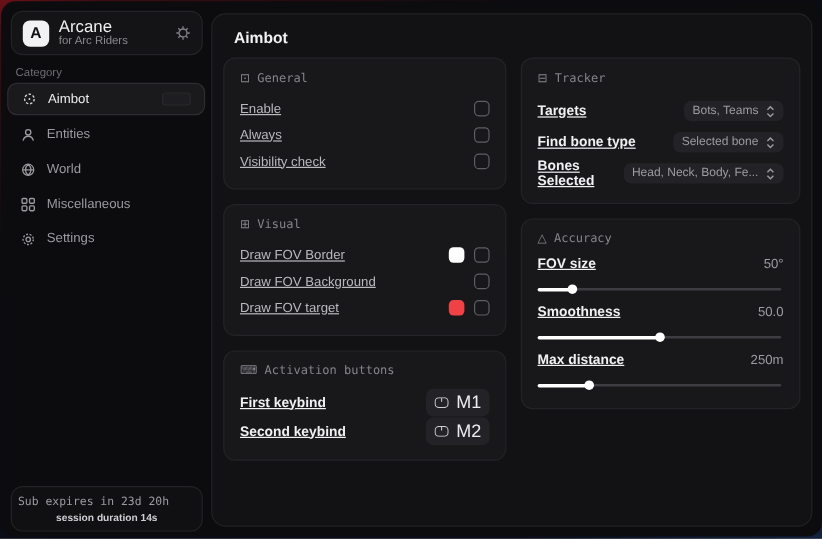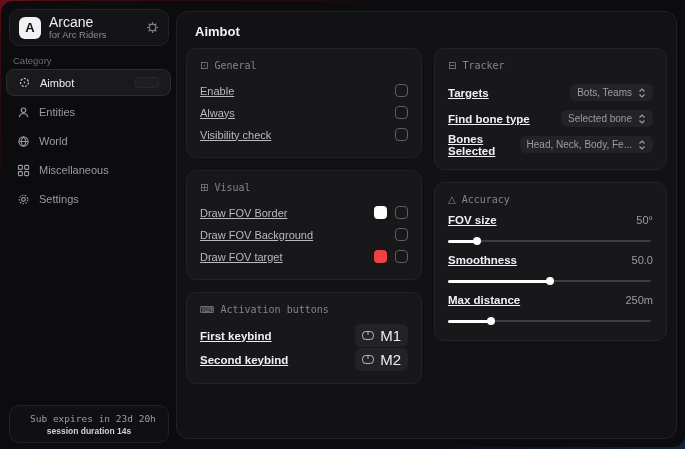--- a/index.html
+++ b/index.html
@@ -36,21 +36,21 @@
     color:#9a9aa0; font-size:11px; cursor:default;
   }
   .nav-item.active {
     background:#1a1a1d; border:1px solid #2d2d31; color:#ededf0; height:27px;
   }
   .nav-item .nicon { display:flex; width:13px; justify-content:center; }
   .nav-badge { margin-left:auto; width:24px; height:11px; border-radius:3px; border:1px solid #28282c; background:#1e1e21; }
   .sub-card {
     position:absolute; left:8px; bottom:4px; width:160px; height:38px;
     border:1px solid #232327; border-radius:10px; background:#101013;
-    padding:5px 20px; display:flex; flex-direction:column; justify-content:center; gap:2px;
+    padding:5px 5px; display:flex; flex-direction:column; justify-content:center; gap:2px;
   }
   .sub-line1 { font-family:"DejaVu Sans Mono", monospace; font-size:9.5px; color:#9b9ba1; white-space:nowrap; }
   .sub-line2 { font-size:8.5px; font-weight:bold; color:#cfcfd5;text-align:center; }
   
   .main {
     position:absolute; left:175px; top:10px; right:8px; bottom:8px;
     background:#121214; border:1px solid #222226; border-radius:12px;
     overflow:hidden;
   }
   .main-title { margin:12px 0 9px 18px; color:#f2f2f5; font-size:13px; font-weight:bold; }

